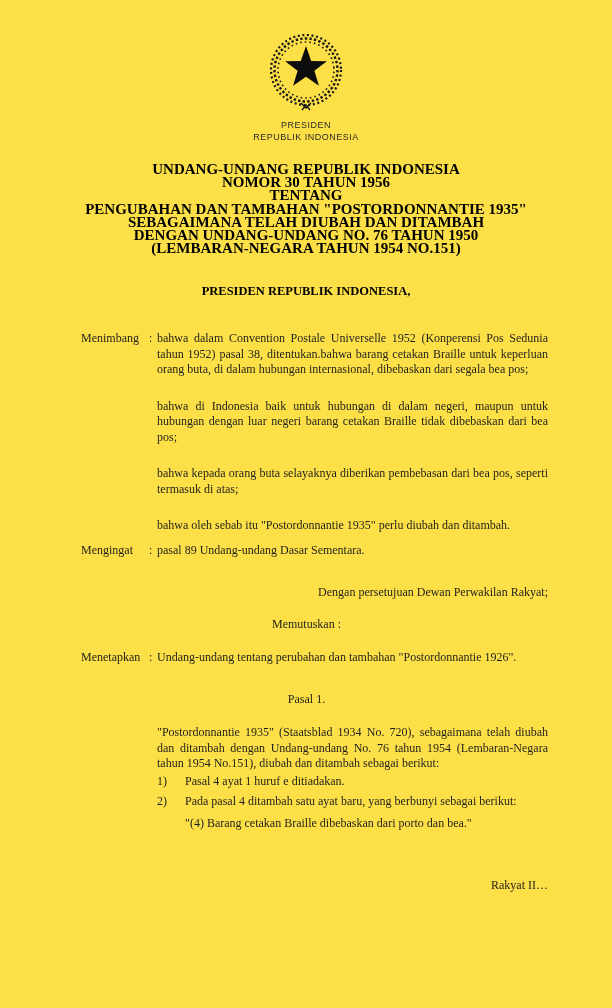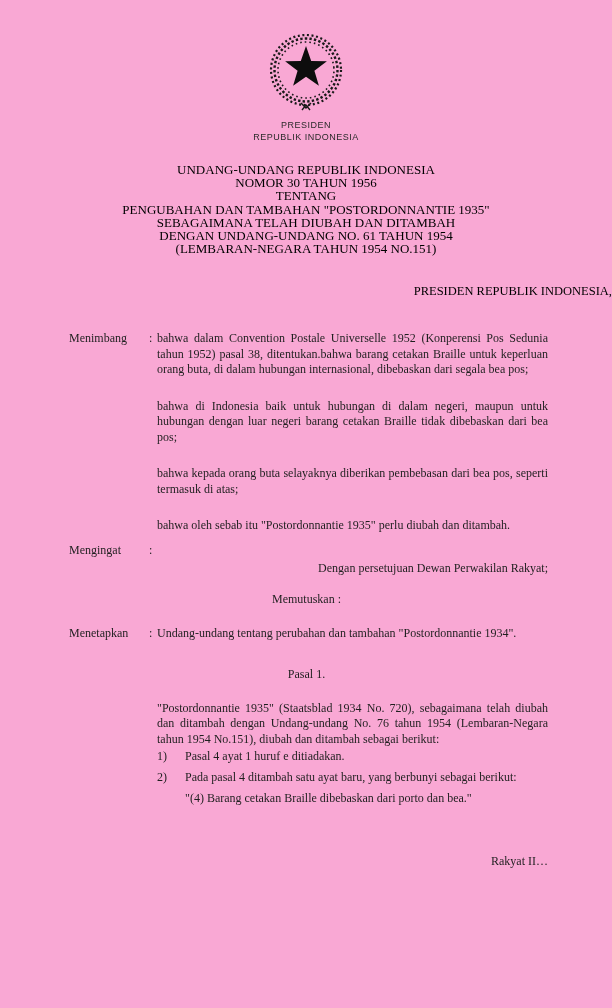--- a/index.html
+++ b/index.html
@@ -1,21 +1,21 @@
 <!DOCTYPE html>
 <html><head>
 <meta charset="utf-8">
 <style>
   html, body { margin: 0; padding: 0; background: #ffffff; }
   .page {
     position: relative;
     width: 612px;
     height: 1008px;
     margin: 0 auto;
-    background: #f9a8d4;
+    background: #fde047;
     overflow: hidden;
     font-family: "Liberation Serif", "DejaVu Serif", serif;
     font-size: 12px;
     line-height: 15.5px;
     color: #1f1f1f;
   }
   p { margin: 0; }
 
   
   .emblem { padding-top: 32px; text-align: center; }
@@ -26,39 +26,39 @@
     font-size: 9px;
     line-height: 11.5px;
     letter-spacing: 0.5px;
     color: #2a2a2a;
   }
 
   
   .title-block {
     margin-top: 20px;
     text-align: center;
-    font-weight: normal;
-    font-size: 13px;
+    font-weight: bold;
+    font-size: 15px;
     line-height: 13.2px;
     color: #000000;
   }
   .preamble-heading {
     margin-top: 29px;
-    text-align: right;
-    font-weight: normal;
+    text-align: center;
+    font-weight: bold;
     font-size: 12.5px;
     line-height: 15px;
     color: #000000;
   }
 
   
   .content { margin: 0 64px 0 65px; }
   .just { text-align: justify; }
   .hang { position: relative; padding-left: 92px; }
-  .hang-label { position: absolute; left: 4px; top: 0; }
+  .hang-label { position: absolute; left: 16px; top: 0; }
   .hang-colon { position: absolute; left: 84px; top: 0; }
   .indent-content { margin-left: 92px; }
 
   .sec-menimbang { margin-top: 32px; }
   .para-gap { margin-top: 21px; }
   .sec-mengingat { margin-top: 9px; }
   .agreement-line { margin-top: 27px; text-align: right; }
   .decide-heading { margin-top: 16px; text-align: center; }
   .sec-menetapkan { margin-top: 18px; }
   .pasal-heading { margin-top: 26px; text-align: center; }
@@ -92,49 +92,50 @@
       <div>REPUBLIK INDONESIA</div>
     </div>
   </div>
 
   <div class="title-block">
     <div>UNDANG-UNDANG REPUBLIK INDONESIA</div>
     <div>NOMOR 30 TAHUN 1956</div>
     <div>TENTANG</div>
     <div>PENGUBAHAN DAN TAMBAHAN "POSTORDONNANTIE 1935"</div>
     <div>SEBAGAIMANA TELAH DIUBAH DAN DITAMBAH</div>
-    <div>DENGAN UNDANG-UNDANG NO. 61 TAHUN 1954</div>
+    <div>DENGAN UNDANG-UNDANG NO. 76 TAHUN 1950</div>
     <div>(LEMBARAN-NEGARA TAHUN 1954 NO.151)</div>
   </div>
 
   <div class="preamble-heading">PRESIDEN REPUBLIK INDONESIA,</div>
 
   <div class="content">
 
     <div class="hang sec-menimbang">
       <span class="hang-label">Menimbang</span>
       <span class="hang-colon">:</span>
       <p class="just">bahwa dalam Convention Postale Universelle 1952 (Konperensi Pos Sedunia tahun 1952) pasal 38, ditentukan.bahwa barang cetakan Braille untuk keperluan orang buta, di dalam hubungan internasional, dibebaskan dari segala bea pos;</p>
     </div>
     <p class="just indent-content para-gap">bahwa di Indonesia baik untuk hubungan di dalam negeri, maupun untuk hubungan dengan luar negeri barang cetakan Braille tidak dibebaskan dari bea pos;</p>
     <p class="just indent-content para-gap">bahwa kepada orang buta selayaknya diberikan pembebasan dari bea pos, seperti termasuk di atas;</p>
     <p class="just indent-content para-gap">bahwa oleh sebab itu "Postordonnantie 1935" perlu diubah dan ditambah.</p>
 
     <div class="hang sec-mengingat">
       <span class="hang-label">Mengingat</span>
       <span class="hang-colon">:</span>
+      <p>pasal 89 Undang-undang Dasar Sementara.</p>
     </div>
 
     <p class="agreement-line">Dengan persetujuan Dewan Perwakilan Rakyat;</p>
     <p class="decide-heading">Memutuskan :</p>
 
     <div class="hang sec-menetapkan">
       <span class="hang-label">Menetapkan</span>
       <span class="hang-colon">:</span>
-      <p class="just">Undang-undang tentang perubahan dan tambahan "Postordonnantie 1934".</p>
+      <p class="just">Undang-undang tentang perubahan dan tambahan "Postordonnantie 1926".</p>
     </div>
 
     <p class="pasal-heading">Pasal 1.</p>
     <p class="just indent-content pasal-intro">"Postordonnantie 1935" (Staatsblad 1934 No. 720), sebagaimana telah diubah dan ditambah dengan Undang-undang No. 76 tahun 1954 (Lembaran-Negara tahun 1954 No.151), diubah dan ditambah sebagai berikut:</p>
 
     <div class="list-item list-item-1">
       <span class="item-num">1)</span>
       <p class="item-text">Pasal 4 ayat 1 huruf e ditiadakan.</p>
     </div>
     <div class="list-item list-item-2">

